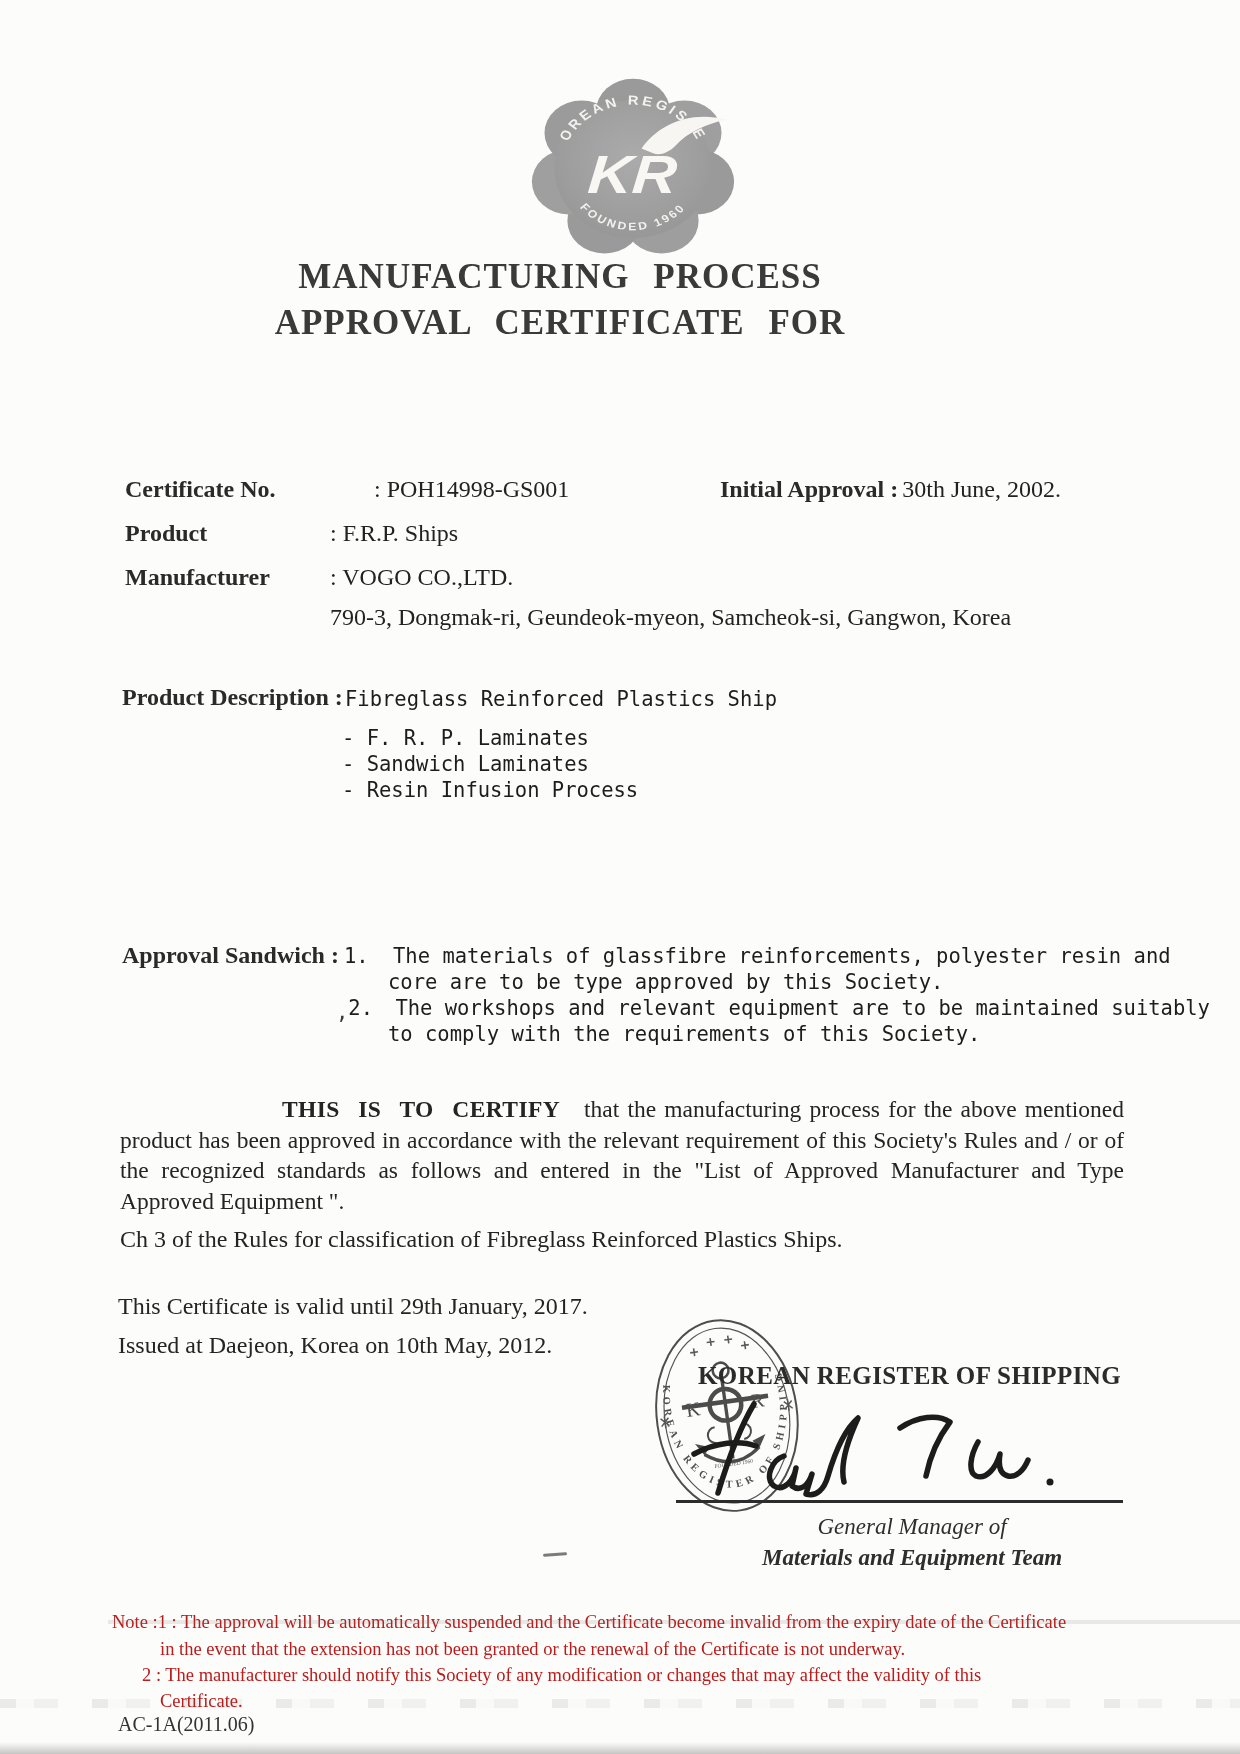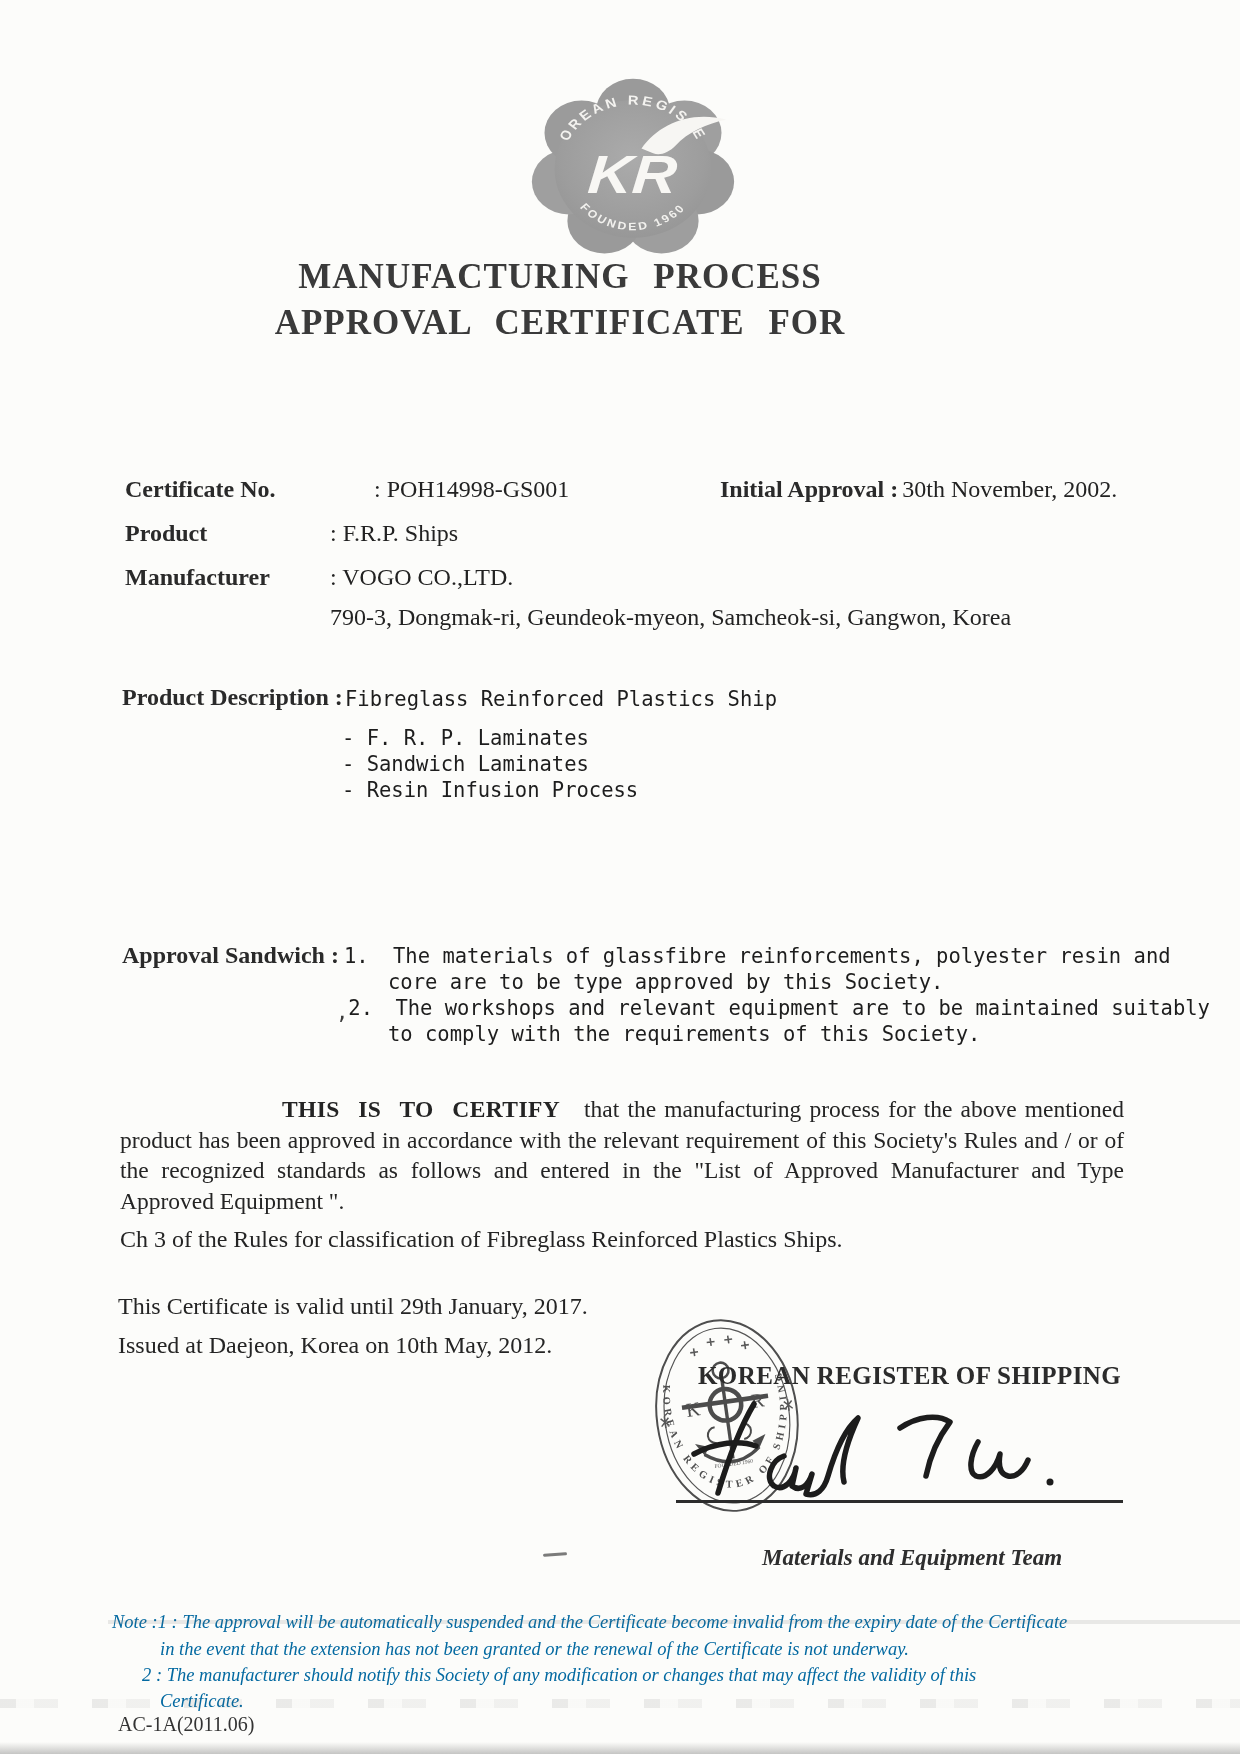--- a/index.html
+++ b/index.html
@@ -30,21 +30,21 @@
   .certify-p{
     left:120px;top:1094px;width:1004px;
     font-size:23.5px;line-height:30.5px;color:#242424;
     text-align:justify;text-indent:162px;margin:0;
   }
   .certify-lead{font-weight:bold;word-spacing:10px;letter-spacing:0.4px;margin-right:24px;}
   .plain-line{font-size:24px;color:#242424;white-space:nowrap;}
   .org-name{font-size:25px;font-weight:bold;color:#2b2b2b;letter-spacing:0.4px;white-space:nowrap;z-index:4;}
   .sig-line{left:676px;top:1500px;width:447px;height:3px;background:#2c2c2c;}
   .signer{left:702px;width:420px;text-align:center;font-style:italic;font-size:23px;color:#2e2e2e;}
-  .note-line{font-style:italic;font-size:18.5px;color:#0369a1;white-space:nowrap;}
+  .note-line{font-size:18.5px;color:#b91c1c;white-space:nowrap;}
   .form-code{font-size:20px;color:#333;}
   
   .note-streak{left:108px;top:1620px;width:1132px;height:4px;background:rgba(110,110,110,0.14);}
   .noise-band{left:0;top:1699px;width:1240px;height:9px;opacity:.55;
     background:repeating-linear-gradient(90deg, rgba(90,90,90,.20) 0 16px, rgba(90,90,90,.03) 16px 34px, rgba(90,90,90,.13) 34px 58px, transparent 58px 92px);}
   .bottom-smudge{left:0;top:1742px;width:1240px;height:12px;
     background:linear-gradient(to bottom, rgba(0,0,0,0), rgba(70,70,70,0.30));}
   .dash-artifact{left:543px;top:1553px;width:24px;height:3px;background:#5a5a5a;border-radius:2px;transform:rotate(-4deg);opacity:.8;}
   svg text{font-family:"Liberation Serif", serif;}
   svg .sans{font-family:"Liberation Sans", sans-serif;}
@@ -86,21 +86,21 @@
 
   <div class="abs title-block">
     <div class="title-line">MANUFACTURING PROCESS</div>
     <div class="title-line">APPROVAL CERTIFICATE FOR</div>
   </div>
 
   <div class="abs f-label" style="left:125px;top:476px;">Certificate No.</div>
   <div class="abs f-value" style="left:330px;top:476px;margin-left:44px;">: POH14998-GS001</div>
   <div class="abs" style="left:720px;top:476px;">
     <span class="f-label">Initial Approval :</span>
-    <span class="f-value">30th November, 2002.</span>
+    <span class="f-value">30th June, 2002.</span>
   </div>
 
   <div class="abs f-label" style="left:125px;top:520px;">Product</div>
   <div class="abs f-value" style="left:330px;top:520px;">: F.R.P. Ships</div>
 
   <div class="abs f-label" style="left:125px;top:564px;">Manufacturer</div>
   <div class="abs f-value" style="left:330px;top:564px;">: VOGO CO.,LTD.</div>
   <div class="abs f-value" style="left:330px;top:604px;">790-3, Dongmak-ri, Geundeok-myeon, Samcheok-si, Gangwon, Korea</div>
 
   <div class="abs f-label" style="left:122px;top:684px;">Product Description :</div>
@@ -171,20 +171,21 @@
       <path d="M 30,95 C 40,62 54,26 66,6"></path>
       <path d="M 6,56 C 28,44 52,42 68,48"></path>
       <path d="M 96,58 C 84,62 76,80 86,88 C 96,94 106,82 108,70 L 104,88 C 112,94 120,88 124,76 L 118,96 C 128,99 136,92 140,78 C 147,54 156,32 170,20 C 158,46 152,68 156,84"></path>
       <path d="M 212,30 C 230,18 250,16 262,24 C 250,40 242,58 238,78"></path>
       <path d="M 290,44 C 282,58 280,74 288,78 C 298,82 308,70 312,56 C 310,68 312,76 320,78 C 328,80 336,72 340,62"></path>
       <circle cx="362" cy="84" r="3.5" fill="#1c1c1c" stroke="none"></circle>
     </g>
   </svg>
 
   <div class="abs sig-line"></div>
+  <div class="abs signer" style="top:1514px;">General Manager of</div>
   <div class="abs signer" style="top:1545px;font-weight:bold;">Materials and Equipment Team</div>
   <div class="abs dash-artifact"></div>
 
   <div class="abs note-line" style="left:112px;top:1612px;">Note :1 : The approval will be automatically suspended and the Certificate become invalid from the expiry date of the Certificate</div>
   <div class="abs note-line" style="left:160px;top:1639px;">in the event that the extension has not been granted or the renewal of the Certificate is not underway.</div>
   <div class="abs note-line" style="left:142px;top:1665px;">2 : The manufacturer should notify this Society of any modification or changes that may affect the validity of this</div>
   <div class="abs note-line" style="left:160px;top:1691px;">Certificate.</div>
 
   <div class="abs form-code" style="left:118px;top:1713px;">AC-1A(2011.06)</div>
 

